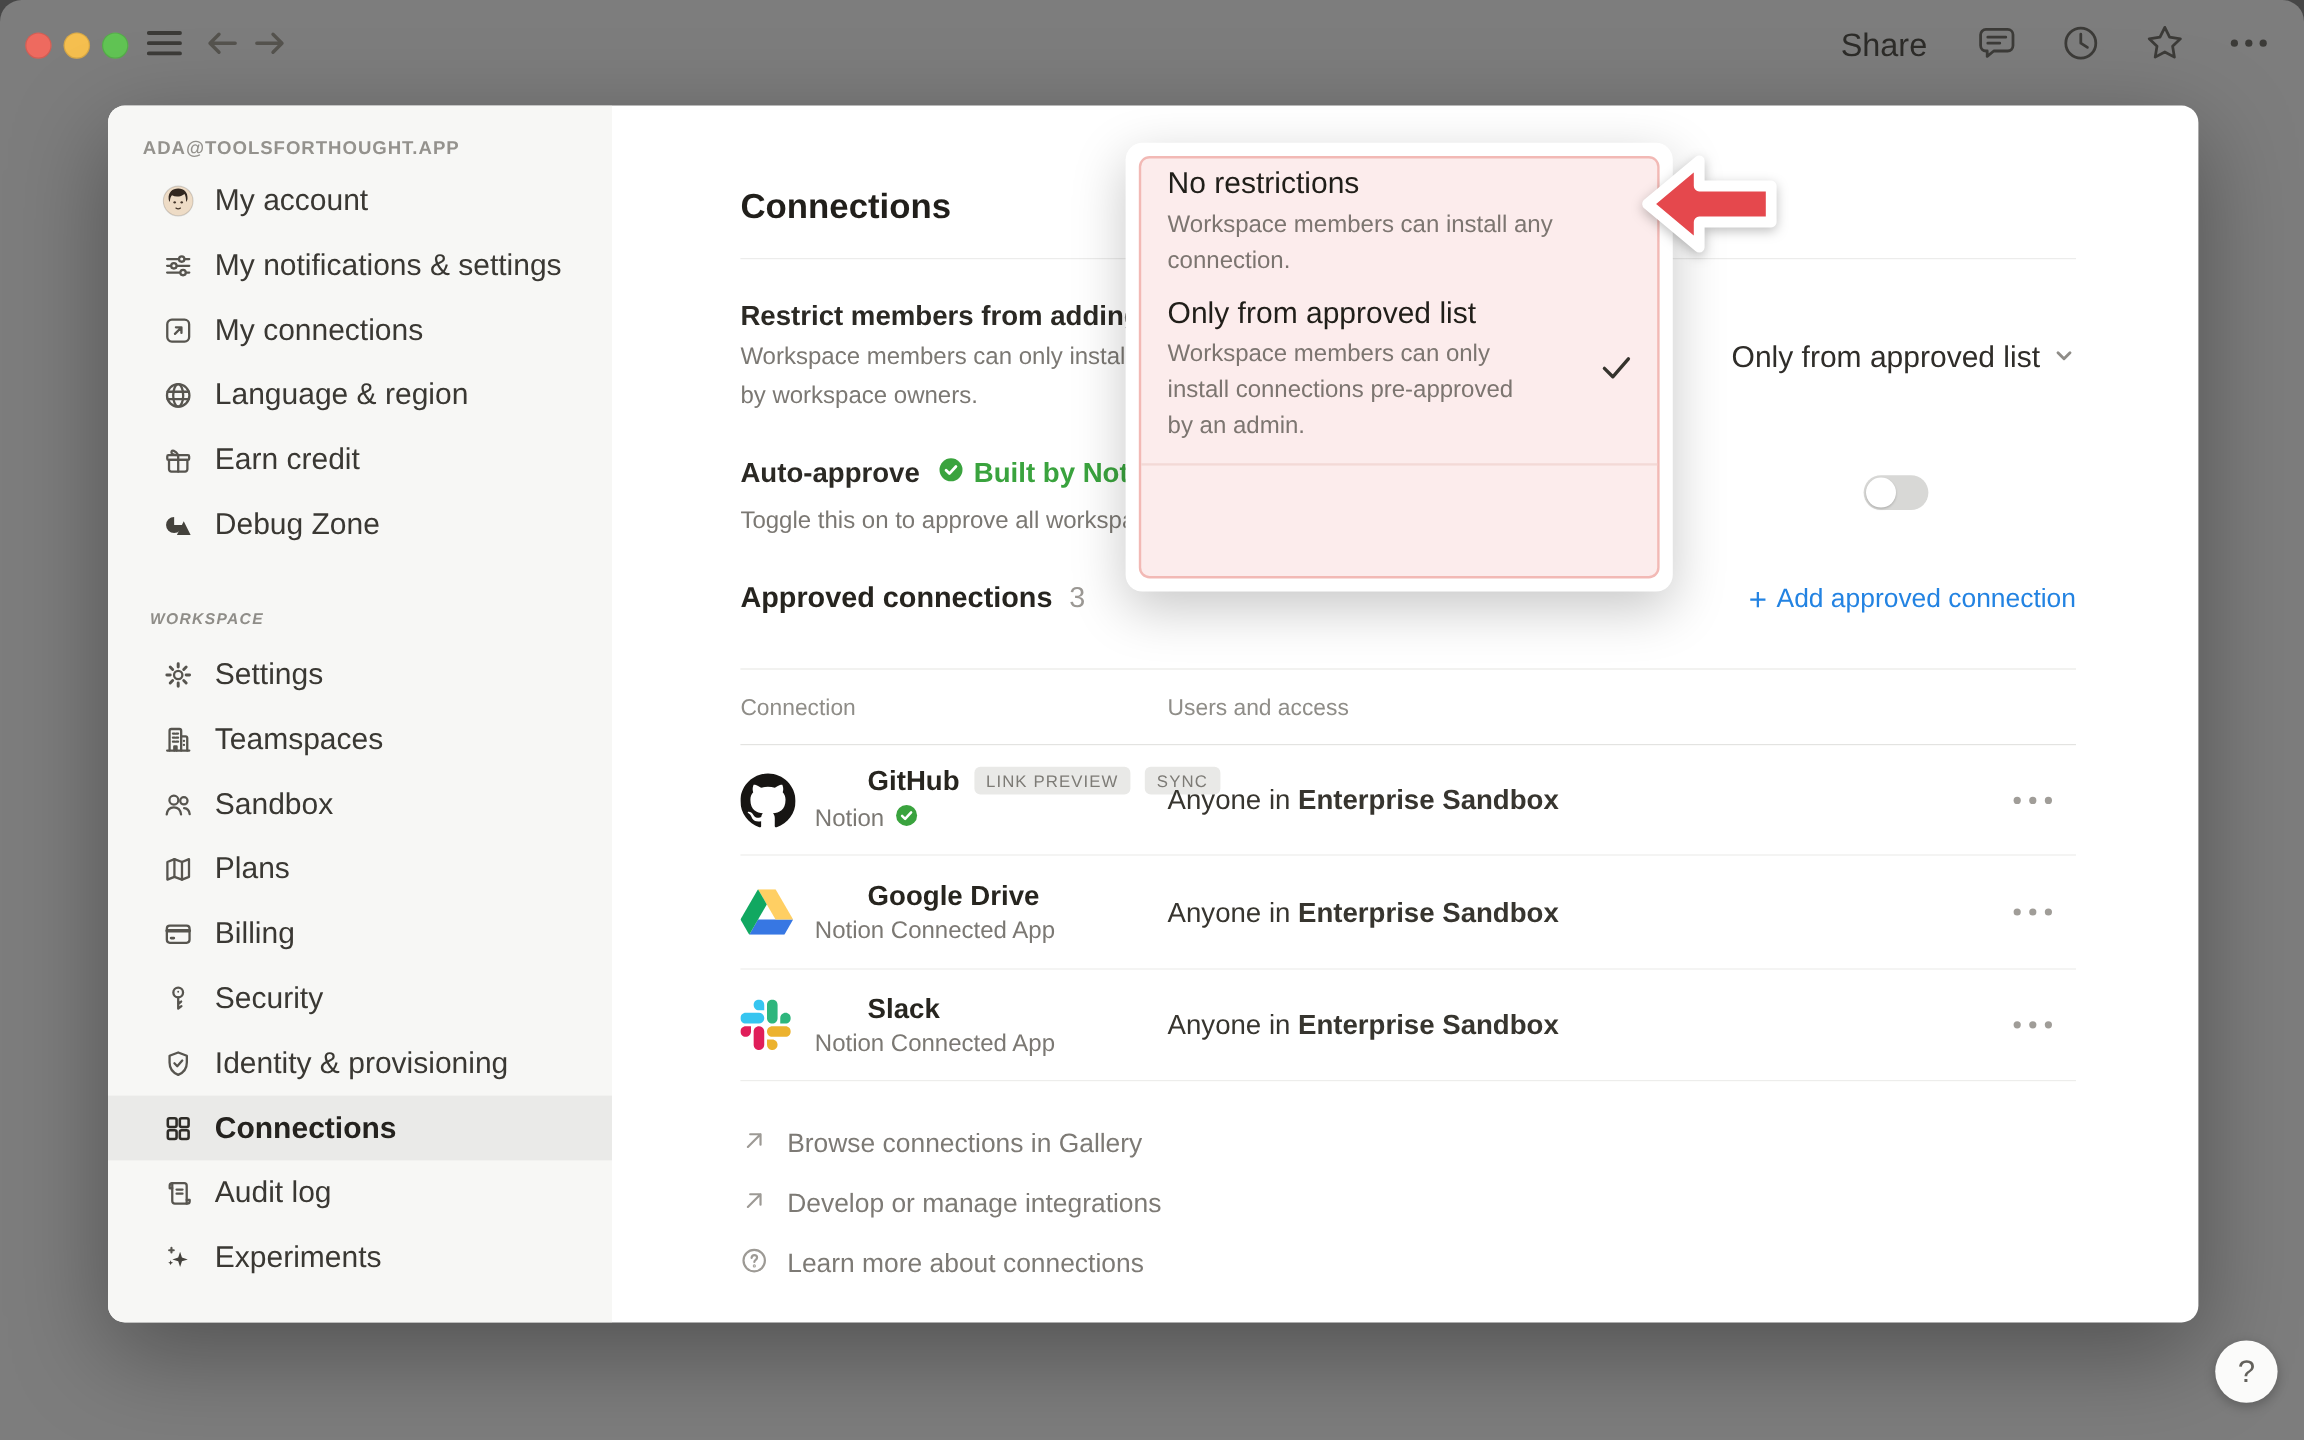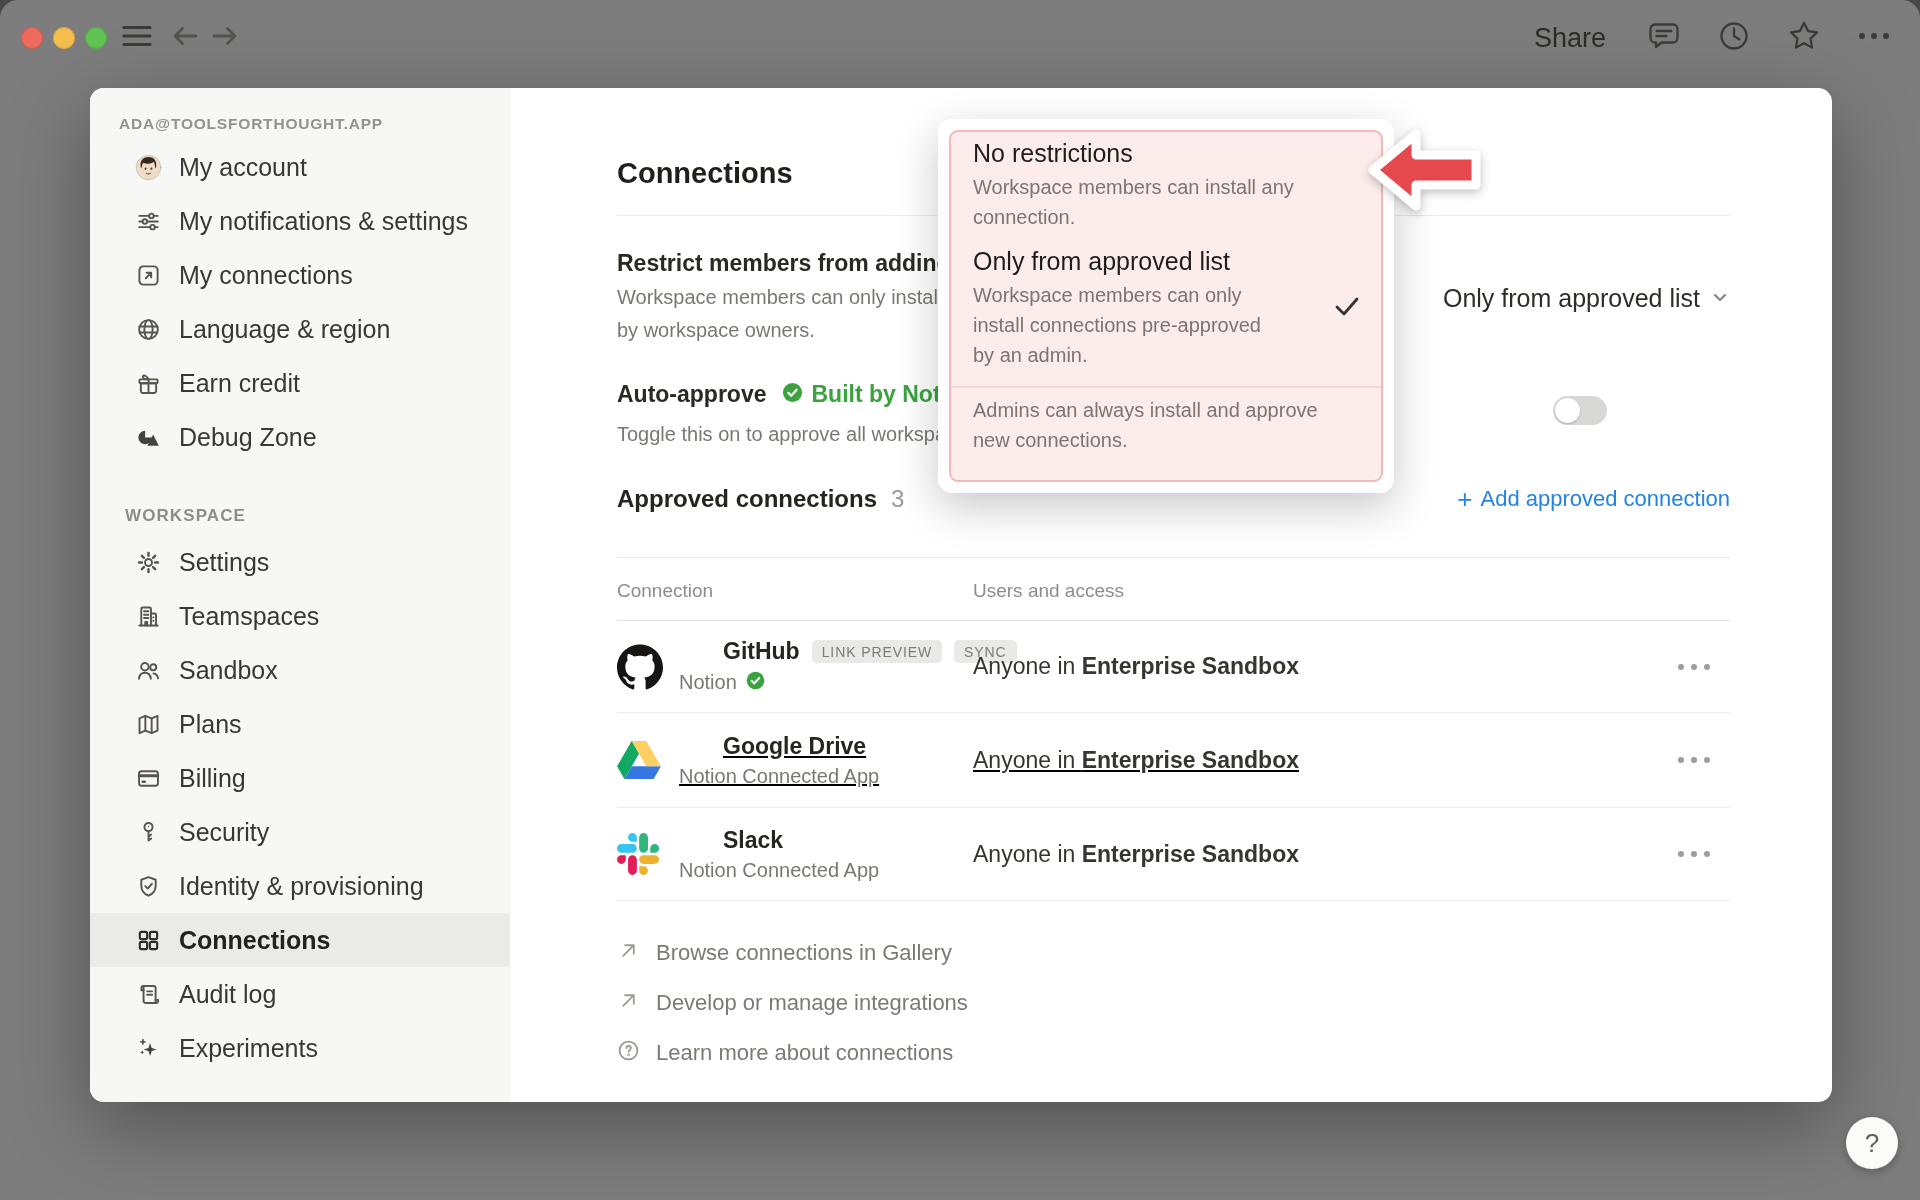--- a/index.html
+++ b/index.html
@@ -21,21 +21,21 @@
            box-shadow:0 24px 80px rgba(0,0,0,.35); display:flex; overflow:hidden; }
 
   
   .sidebar { width:420px; flex:none; background:#f7f7f5; padding-top:24px; box-sizing:border-box; }
   .side-email { margin:0 0 4px 29px; height:24px; line-height:24px; font-size:15.5px; letter-spacing:.8px; color:#94928d; font-weight:600; }
   .side-item { height:54px; display:flex; align-items:center; padding-left:45px; gap:17px; font-size:25px; color:#3a3833; cursor:pointer; }
   .side-item .ic { width:27px; height:27px; flex:none; display:flex; align-items:center; justify-content:center; }
   .side-item .ic svg { stroke:#57554f; fill:none; stroke-width:1.7; stroke-linecap:round; stroke-linejoin:round; }
   .side-item.active { background:#eaeae8; font-weight:700; color:#24221e; }
   .side-item.active .ic svg { stroke:#2e2c27; stroke-width:1.9; }
-  .side-section { margin:40px 0 7px 35px; height:24px; line-height:24px; font-size:17px; letter-spacing:1.1px; color:#8f8d88; font-weight:600; }
+  .side-section { margin:40px 0 7px 35px; height:24px; line-height:24px; font-size:13px; letter-spacing:1.1px; color:#8f8d88; font-weight:600;font-style:italic; }
 
   
   .content { position:relative; flex:1; }
   .cw { position:absolute; left:107px; width:1113px; }
   .h1 { top:66px; font-size:29px; line-height:38px; font-weight:700; color:#211f1b; }
   .div1 { top:127px; border-top:1px solid #ececeb; }
   .sec-title { font-size:23px; line-height:30px; font-weight:700; color:#2b2924; white-space:nowrap; }
   .restrict { top:160px; }
   .desc { font-size:20px; line-height:33px; color:#7b7873; white-space:nowrap; }
   .restrict .desc { margin-top:3px; }
@@ -404,21 +404,21 @@
             </span>
           </div>
           <div class="access"><span>Anyone in </span><b>Enterprise Sandbox</b></div>
           <div class="row-menu">
               <i></i>
               <i></i>
               <i></i>
             </div>
         </div>
 
-        <div class="trow" style="height:94px;text-decoration:underline;">
+        <div class="trow" style="height:94px;">
           <div class="tcell">
             <span class="appicon">
                 <svg width="44" height="38" viewBox="0 0 139.1 120.4">
                   <path fill="#3777E3" d="M23.2 120.4h92.7l23.2-40.1H46.3z"></path>
                   <path fill="#FFCF63" d="M92.7 80.3h46.4L92.7 0H46.3z"></path>
                   <path fill="#11A861" d="M0 80.3l23.2 40.1 46.3-80.3L46.3 0z"></path>
                 </svg>
               </span>
             <span>
               <span class="rtitle-line">
@@ -506,24 +506,20 @@
           <div>install connections pre-approved</div>
           <div>by an admin.</div>
         </div>
       </div>
       <div class="check">
         <svg width="32" height="32" viewBox="0 0 32 32">
             <path d="m6 17 7 7L26 9"></path>
           </svg>
       </div>
       <div class="popup-divider"></div>
-      <div class="popup-note">
-        <div>Admins can always install and approve</div>
-        <div>new connections.</div>
-      </div>
     </div>
   </div>
 
   <div class="arrow">
     <svg width="118" height="92" viewBox="0 0 118 92">
       <polygon points="7,46 50,10 50,31 110,31 110,61 50,61 50,82" fill="#e5484d" stroke="#ffffff" stroke-width="9" stroke-linejoin="round"></polygon>
     </svg>
   </div>
 
   <div class="help">?</div>

